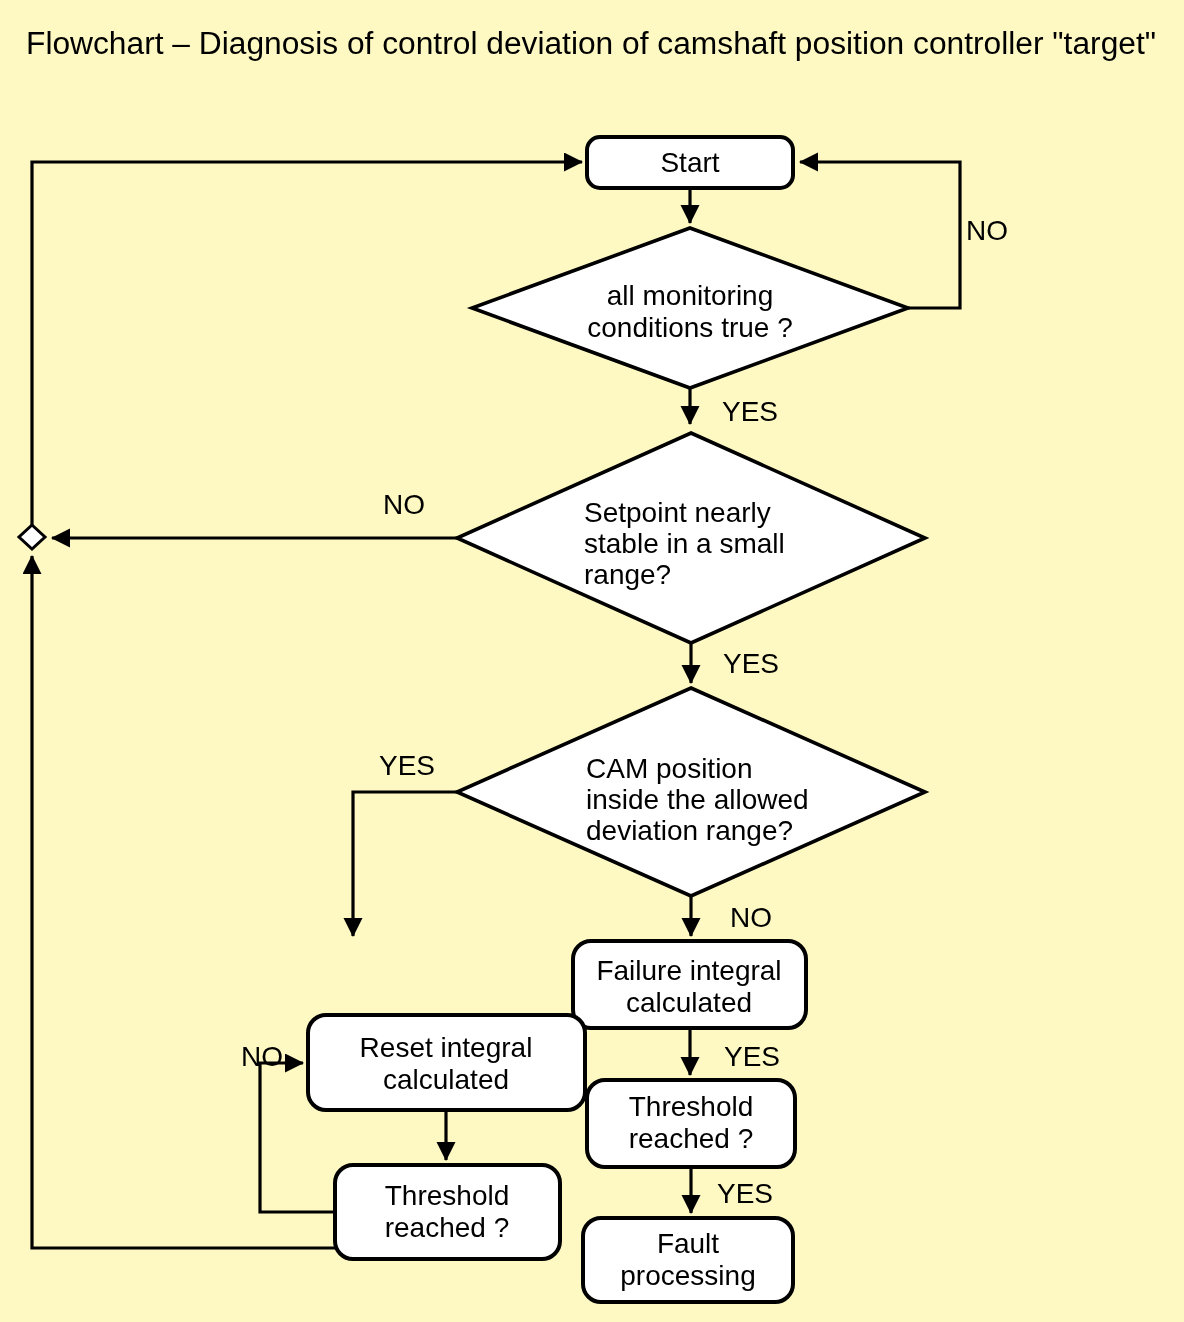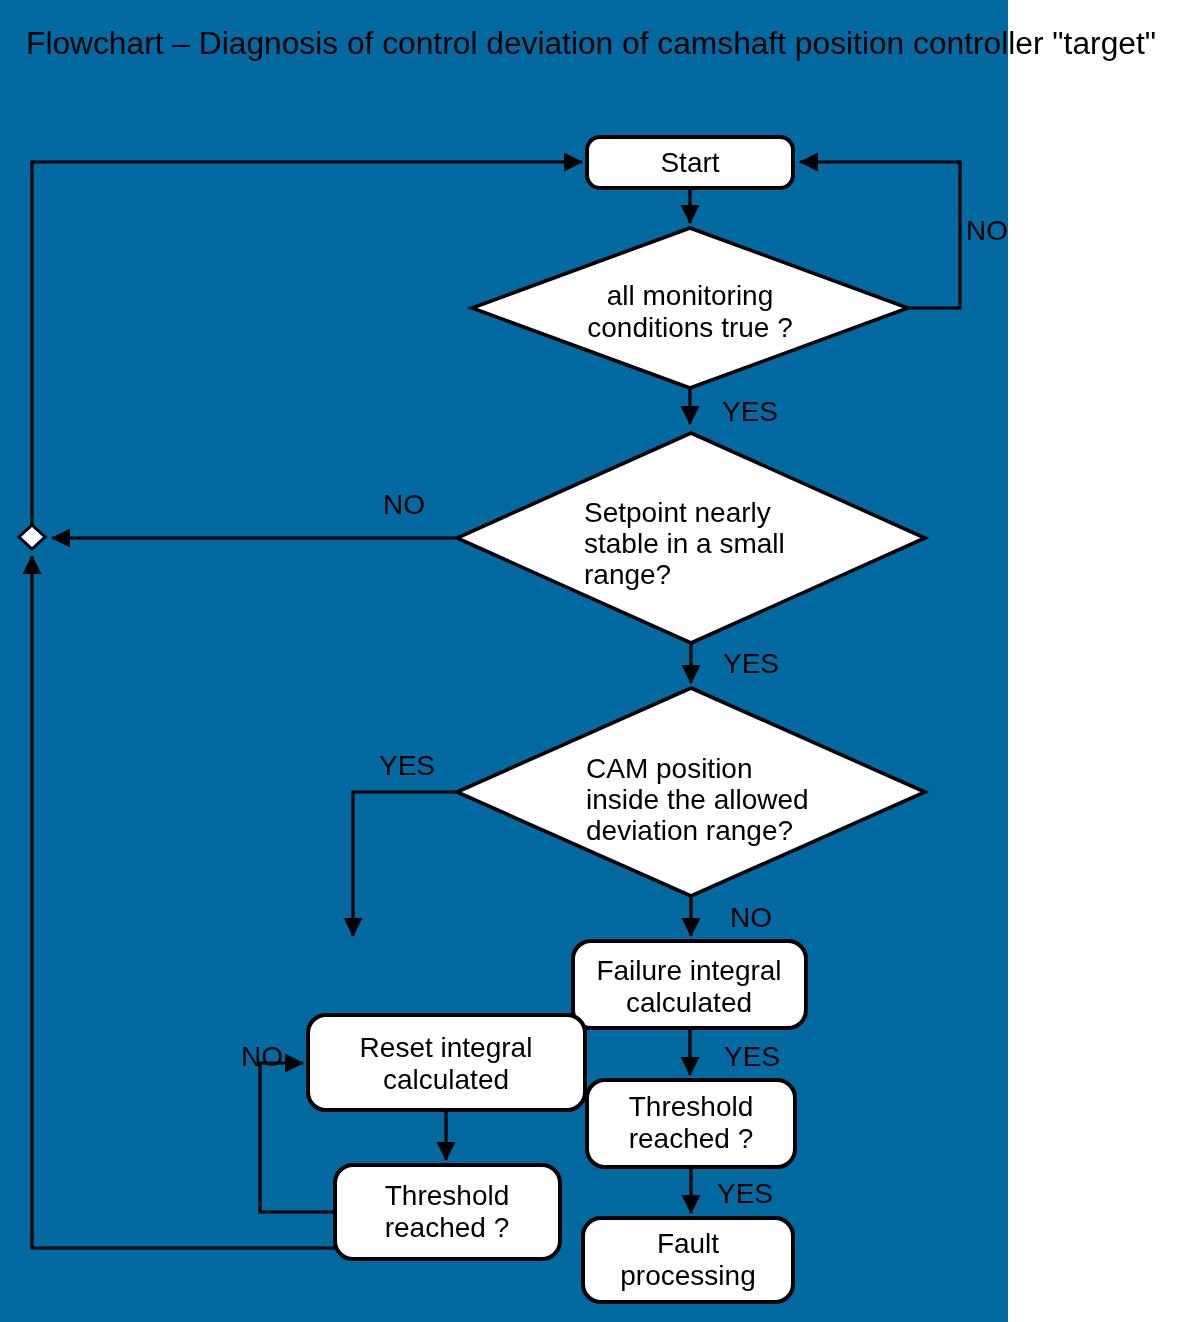--- a/index.html
+++ b/index.html
@@ -2,23 +2,23 @@
 <html><head>
 <meta charset="utf-8">
 <style>
   html, body {
     margin: 0;
     padding: 0;
     background: #ffffff;
   }
   .page {
     position: relative;
-    width: 1008px;
+    width: 1184px;
     height: 1322px;
-    background: #0369a1;
+    background: #fef9c3;
     font-family: "Liberation Sans", "DejaVu Sans", sans-serif;
   }
   svg { display: block; }
   .title-text {
     font-family: "Liberation Sans", "DejaVu Sans", sans-serif;
     font-size: 31px;
     fill: #000000;
   }
   .node-shape {
     fill: #ffffff;

